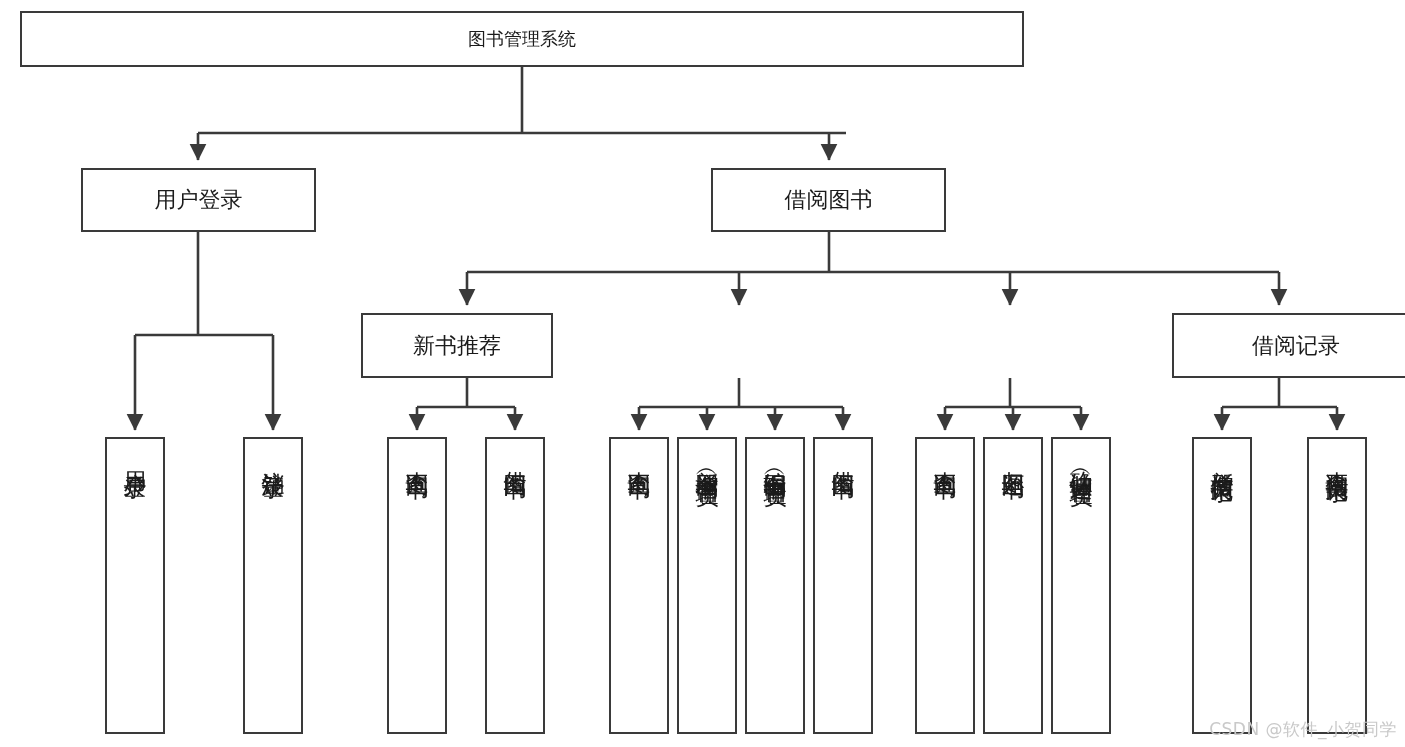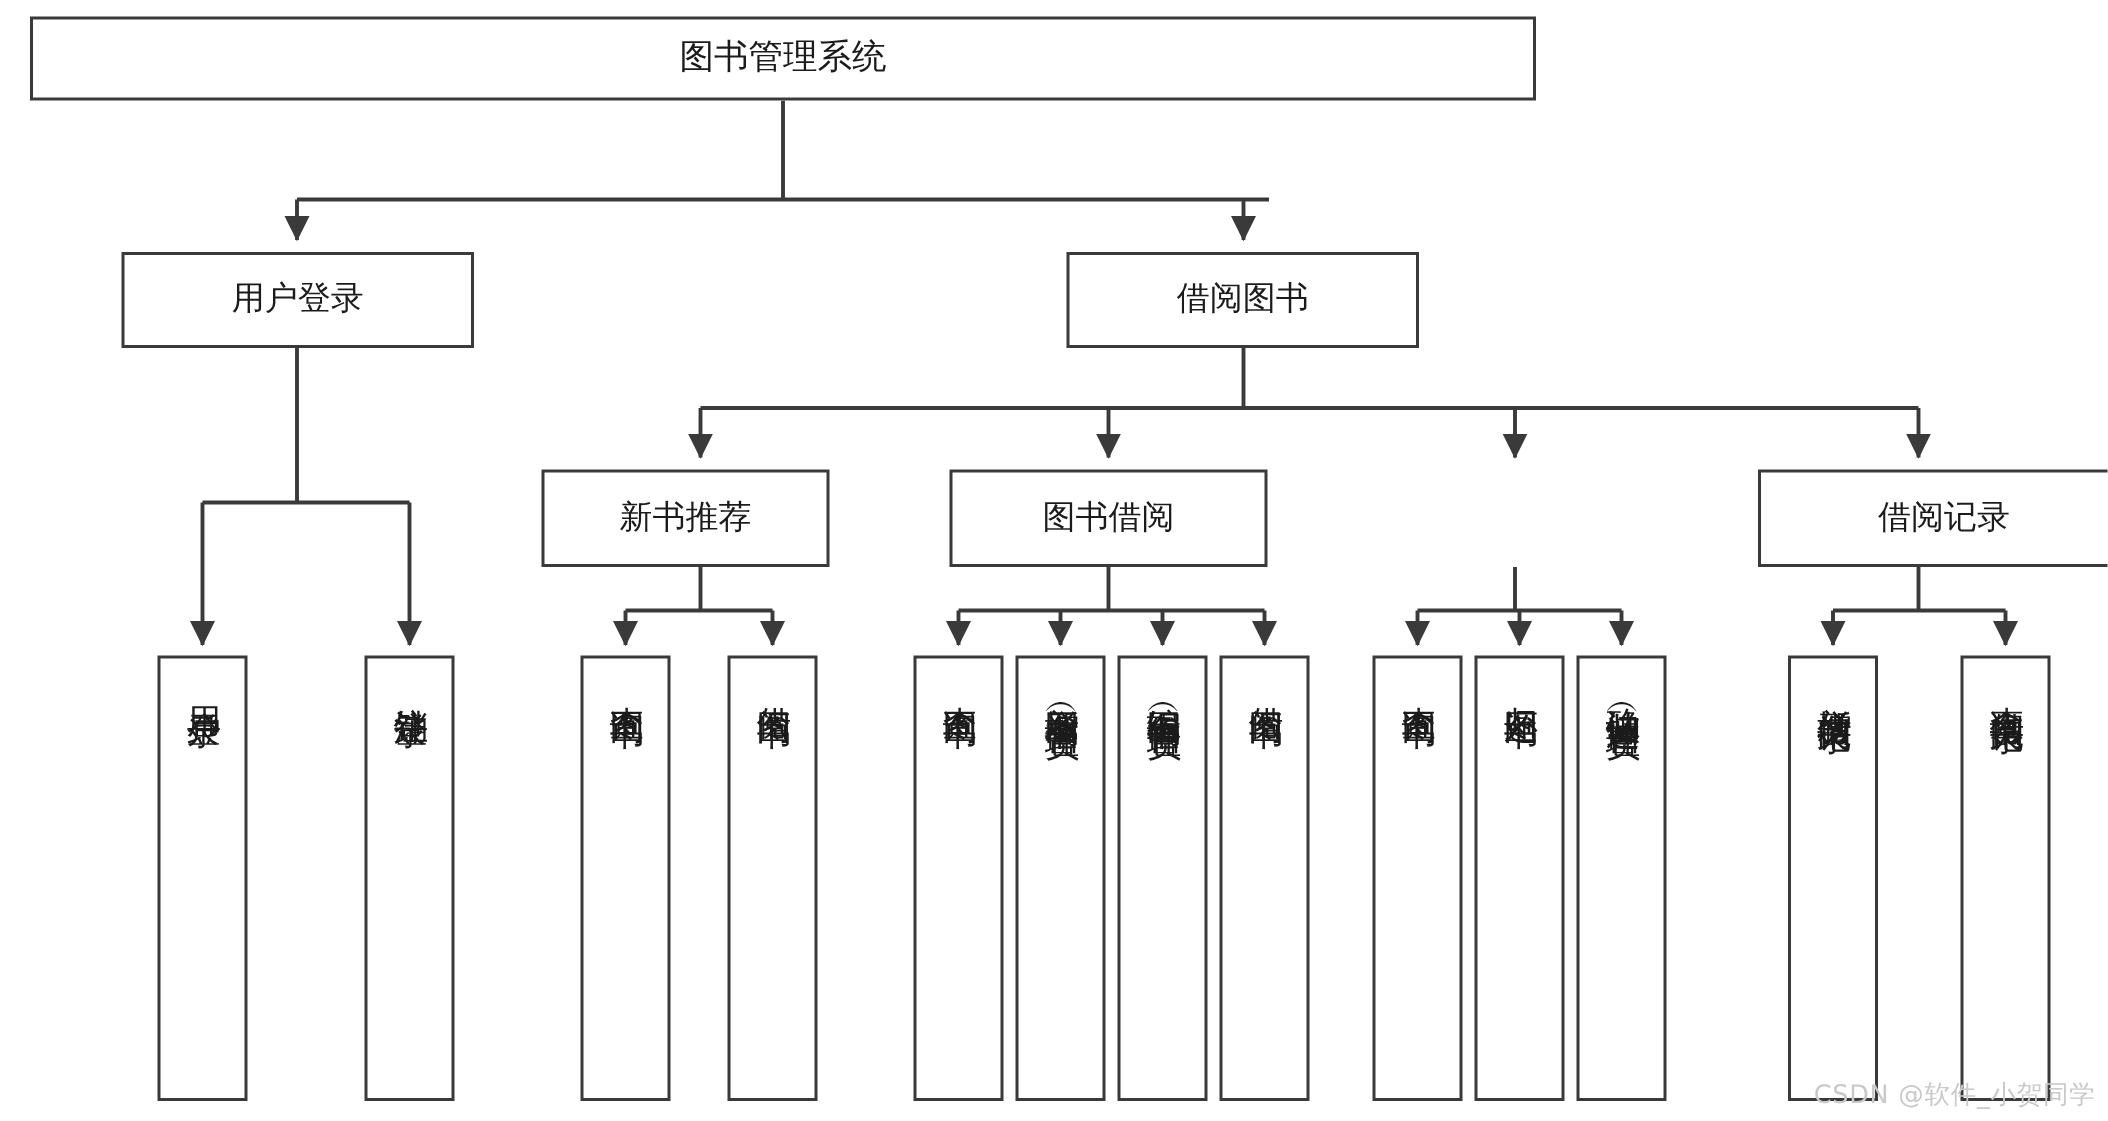--- a/index.html
+++ b/index.html
@@ -42,21 +42,21 @@
   .node .lbl {
     display: block;
     text-align: center;
     line-height: 1.18;
     white-space: nowrap;
   }
   .node.horiz .lbl {
     font-size: 22px;
   }
   .node.root .lbl {
-    font-size: 23px;
+    font-size: 18px;
   }
   .node.vert {
     align-items: flex-start;
     justify-content: center;
     padding-top: 14px;
   }
   .node.vert .lbl {
     writing-mode: vertical-rl;
     text-orientation: upright;
     font-size: 23px;
@@ -136,23 +136,20 @@
   <div class="node horiz" style="left:81px; top:168px; width:235px; height:64px;">
     <span class="lbl">用户登录</span>
   </div>
   <div class="node horiz" style="left:711px; top:168px; width:235px; height:64px;">
     <span class="lbl">借阅图书</span>
   </div>
 
   <div class="node horiz" style="left:361px; top:313px; width:192px; height:65px;">
     <span class="lbl">新书推荐</span>
   </div>
-  <div class="node horiz" style="left:633px; top:313px; width:212px; height:65px;">
-    <span class="lbl">图书借阅</span>
-  </div>
   <div class="node horiz" style="left:1172px; top:313px; width:248px; height:65px;">
     <span class="lbl">借阅记录</span>
   </div>
 
   <div class="node vert" style="left:105px; top:437px; width:60px; height:297px;">
     <span class="lbl">用户登录</span>
   </div>
   <div class="node vert" style="left:243px; top:437px; width:60px; height:297px;">
     <span class="lbl">注销登录</span>
   </div>

